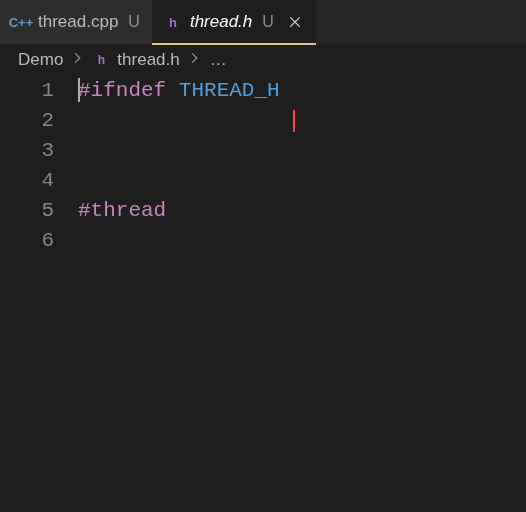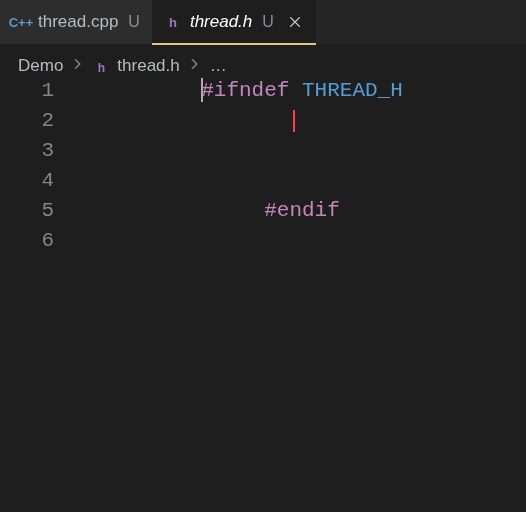--- a/index.html
+++ b/index.html
@@ -35,21 +35,21 @@
     height: 2px;
     background: #e7c08a;
   }
   .tab .file-icon { width: 18px; height: 18px; display:flex; align-items:center; justify-content:center; font-size:13px; font-weight:600; }
   .tab .file-name { font-style: italic; }
   .tab.inactive .file-name { font-style: normal; color: #b8bbbe; }
   .tab .status { color: #8a8d91; font-size: 16px; margin-left: 2px; }
   .tab .close { width: 18px; height: 18px; display:flex; align-items:center; justify-content:center; color:#cccccc; margin-left: 4px; }
   .breadcrumbs {
     display: flex;
-    align-items: flex-end;
+    align-items: center;
     height: 32px;
     padding: 0 18px;
     gap: 8px;
     font-size: 17px;
     background: #1e1e1e;
     color: #b8bbbe;
   }
   .breadcrumbs .chev { color: #8a8d91; }
   .breadcrumbs .bc-icon { width:16px; height:16px; display:flex; align-items:center; justify-content:center; font-size:12px; font-weight:600; }
   .editor {
@@ -61,21 +61,21 @@
     background: #1e1e1e;
   }
   .gutter {
     width: 78px;
     text-align: right;
     padding-right: 24px;
     color: #858585;
     user-select: none;
   }
   .gutter .ln { height: 30px; }
-  .code { flex: 1; position: relative; text-align: center; }
+  .code { flex: 1; position: relative; }
   .code .line { height: 30px; white-space: pre; }
   .kw { color: #c586c0; }
   .macro { color: #569cd6; }
   .cursor {
     display:inline-block;
     width:2px; height:24px;
     background:#aeafad;
     vertical-align: text-bottom;
     margin-right: -2px;
   }
@@ -133,16 +133,16 @@
     <div class="ln">3</div>
     <div class="ln">4</div>
     <div class="ln">5</div>
     <div class="ln">6</div>
   </div>
   <div class="code">
     <div class="line"><span class="cursor"></span><span class="kw">#ifndef</span> <span class="macro">THREAD_H</span></div>
     <div class="line"></div>
     <div class="line"></div>
     <div class="line"></div>
-    <div class="line"><span class="kw">#endif</span></div>
+    <div class="line"><span class="kw">#thread</span></div>
     <div class="caret-red"></div>
   </div>
 </div>
 
 </body></html>

